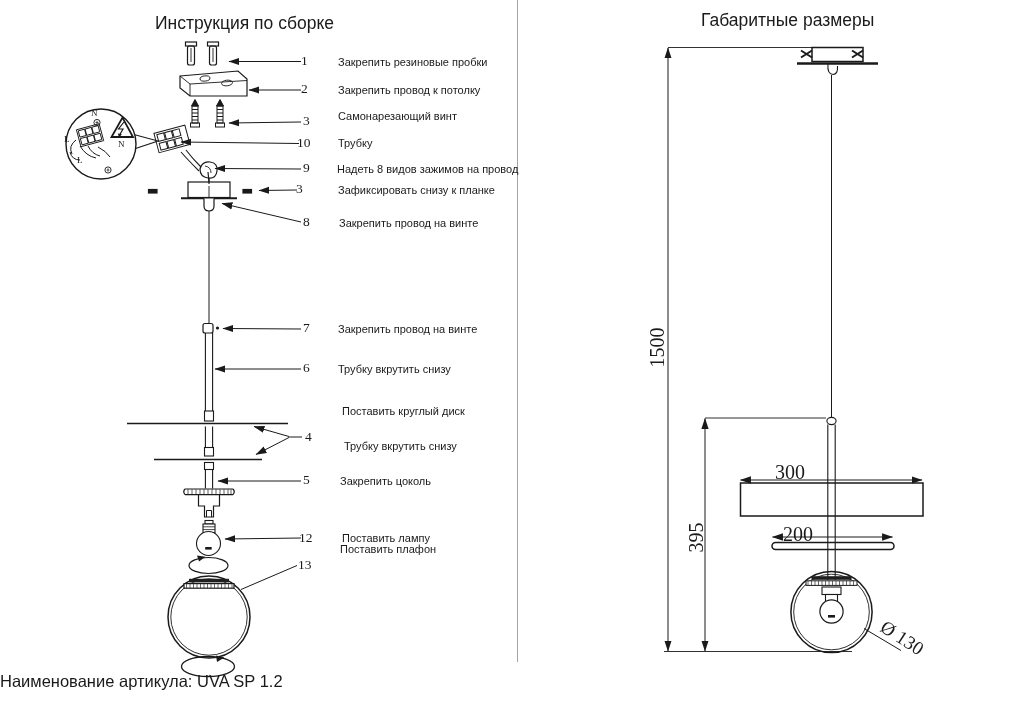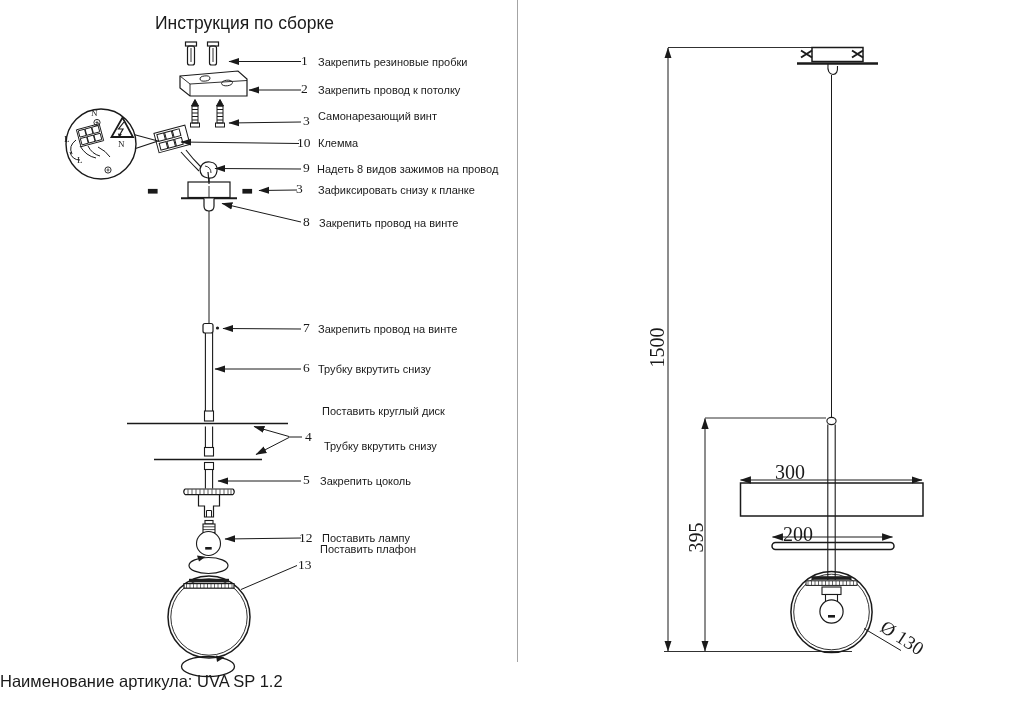--- a/index.html
+++ b/index.html
@@ -1,21 +1,21 @@
 <!DOCTYPE html>
 <html><head>
 <meta charset="utf-8">
 <style>
   html,body{margin:0;padding:0;background:#fff;}
   .page{position:relative;width:1034px;height:713px;background:#ffffff;overflow:hidden;
         font-family:"Liberation Sans",sans-serif;color:#1a1a1a;}
   .page svg{position:absolute;left:0;top:0;}
   .t{position:absolute;white-space:nowrap;color:#1a1a1a;line-height:1.15;}
   .title{font:17.5px "Liberation Sans",sans-serif;}
-  .lbl{font:11px "Liberation Sans",sans-serif;}
+  .lbl{font:11px "Liberation Sans",sans-serif;margin-left:20px;}
   .num{font:13.5px "Liberation Serif",serif;}
   .dim{font:20px "Liberation Serif",serif;text-align:center;}
   .rot90{transform:rotate(-90deg);transform-origin:center;}
   .rot33{transform:rotate(33deg);transform-origin:center;}
   .nl{font:9px "Liberation Serif",serif;}
   .cap{font:16.5px "Liberation Sans",sans-serif;text-align:left;}
 </style>
 </head>
 <body>
 
@@ -222,37 +222,38 @@
       <path d="M808,581 V585.2 M811.5,581 V585.2 M815,581 V585.2 M818.5,581 V585.2 M822,581 V585.2 M825.5,581 V585.2 M829,581 V585.2 M832.5,581 V585.2 M836,581 V585.2 M839.5,581 V585.2 M843,581 V585.2 M846.5,581 V585.2 M850,581 V585.2 M853.5,581 V585.2" stroke-width="0.65"></path>
       <rect x="822" y="587" width="19" height="7.5" fill="#fff"></rect>
       <rect x="825.5" y="594.5" width="12" height="9.5" fill="#fff"></rect>
       <circle cx="831.5" cy="611.5" r="11.6" fill="#fff" stroke-width="1.2"></circle>
       <rect x="828" y="615" width="7" height="2.6" fill="#1a1a1a" stroke="none"></rect>
     </g>
   </g>
 </svg>
 
 <div class="t title" style="left:155px;top:13px">Инструкция по сборке</div>
+<div class="t title" style="left:701px;top:10px">Габаритные размеры</div>
 
 <div class="t nl" style="left:91px;top:108px">N</div>
 <div class="t nl" style="left:118px;top:139px">N</div>
 <div class="t nl" style="left:64px;top:134px">L</div>
 <div class="t nl" style="left:77px;top:155px">L</div>
 
 <div class="t num" style="left:301px;top:53px">1</div>
 <div class="t lbl" style="left:318px;top:56px">Закрепить резиновые пробки</div>
 
 <div class="t num" style="left:301px;top:81px">2</div>
 <div class="t lbl" style="left:318px;top:84px">Закрепить провод к потолку</div>
 
 <div class="t num" style="left:303px;top:113px">3</div>
 <div class="t lbl" style="left:318px;top:110px">Самонарезающий винт</div>
 
 <div class="t num" style="left:297px;top:135px">10</div>
-<div class="t lbl" style="left:318px;top:137px">Клемма</div>
+<div class="t lbl" style="left:318px;top:137px">Трубку</div>
 
 <div class="t num" style="left:303px;top:160px">9</div>
 <div class="t lbl" style="left:317px;top:163px">Надеть 8 видов зажимов на провод</div>
 
 <div class="t num" style="left:296px;top:181px">3</div>
 <div class="t lbl" style="left:318px;top:184px">Зафиксировать снизу к планке</div>
 
 <div class="t num" style="left:303px;top:214px">8</div>
 <div class="t lbl" style="left:319px;top:217px">Закрепить провод на винте</div>
 

